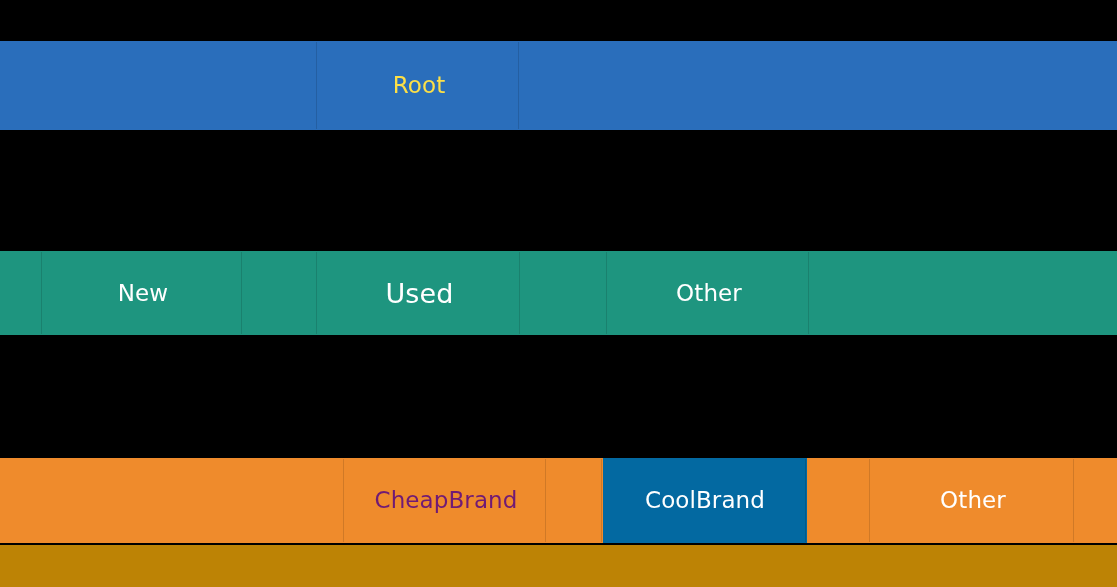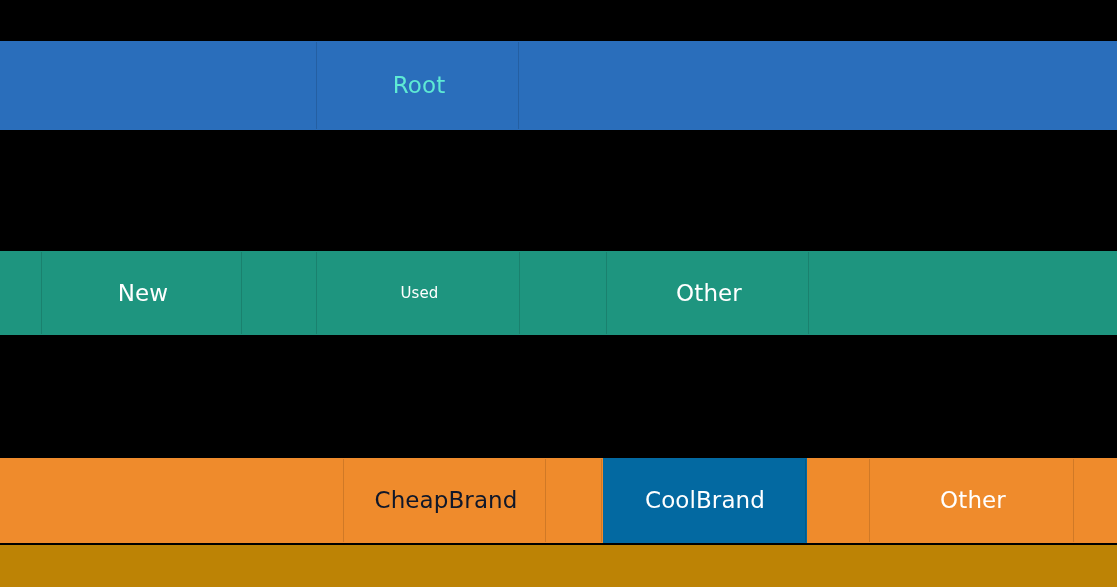--- a/index.html
+++ b/index.html
@@ -57,55 +57,55 @@
 </style>
 </head>
 <body>
 
 <div id="icicle-chart" style="width: 1117px; height: 587px; background: rgb(0, 0, 0);">
     <div class="chart-layer" style="top: 41px; height: 89px;">
       <div class="node" style="left: 0px; top: 0px; width: 318px; height: 89px; background: rgb(42, 110, 187);">
         <span class="node-label" style="font-size: 23px; color: rgb(255, 255, 255);"></span>
       </div>
       <div class="node" style="left: 318px; top: 0px; width: 202px; height: 89px; background: rgb(42, 110, 187);">
-        <span class="node-label" style="font-size: 23px; color: #5eead4;">Root</span>
+        <span class="node-label" style="font-size: 23px; color: #fde047;">Root</span>
       </div>
       <div class="node no-seam" style="left: 520px; top: 0px; width: 597px; height: 89px; background: rgb(42, 110, 187);">
         <span class="node-label" style="font-size: 23px; color: rgb(255, 255, 255);"></span>
       </div>
     </div>
     <div class="chart-layer" style="top: 251px; height: 84px;">
       <div class="node" style="left: 0px; top: 0px; width: 43px; height: 84px; background: rgb(30, 149, 127);">
         <span class="node-label" style="font-size: 23px; color: rgb(255, 255, 255);"></span>
       </div>
       <div class="node" style="left: 43px; top: 0px; width: 200px; height: 84px; background: rgb(30, 149, 127);">
         <span class="node-label" style="font-size: 23px; color: rgb(255, 255, 255);">New</span>
       </div>
       <div class="node" style="left: 243px; top: 0px; width: 75px; height: 84px; background: rgb(30, 149, 127);">
         <span class="node-label" style="font-size: 23px; color: rgb(255, 255, 255);"></span>
       </div>
       <div class="node" style="left: 318px; top: 0px; width: 203px; height: 84px; background: rgb(30, 149, 127);">
-        <span class="node-label" style="font-size: 15px; color: rgb(255, 255, 255);">Used</span>
+        <span class="node-label" style="font-size: 27px; color: rgb(255, 255, 255);">Used</span>
       </div>
       <div class="node" style="left: 521px; top: 0px; width: 87px; height: 84px; background: rgb(30, 149, 127);">
         <span class="node-label" style="font-size: 23px; color: rgb(255, 255, 255);"></span>
       </div>
       <div class="node" style="left: 608px; top: 0px; width: 202px; height: 84px; background: rgb(30, 149, 127);">
         <span class="node-label" style="font-size: 23px; color: rgb(255, 255, 255);">Other</span>
       </div>
       <div class="node no-seam" style="left: 810px; top: 0px; width: 307px; height: 84px; background: rgb(30, 149, 127);">
         <span class="node-label" style="font-size: 23px; color: rgb(255, 255, 255);"></span>
       </div>
     </div>
     <div class="chart-layer" style="top: 458px; height: 85px;">
       <div class="node" style="left: 0px; top: 0px; width: 345px; height: 85px; background: rgb(239, 139, 44);">
         <span class="node-label" style="font-size: 23px; color: rgb(255, 255, 255);"></span>
       </div>
       <div class="node" style="left: 345px; top: 0px; width: 202px; height: 85px; background: rgb(239, 139, 44);">
-        <span class="node-label" style="font-size: 23px; color: #0f172a;">CheapBrand</span>
+        <span class="node-label" style="font-size: 23px; color: #701a75;">CheapBrand</span>
       </div>
       <div class="node" style="left: 547px; top: 0px; width: 56px; height: 85px; background: rgb(239, 139, 44);">
         <span class="node-label" style="font-size: 23px; color: rgb(255, 255, 255);"></span>
       </div>
       <div class="node" style="left: 603px; top: 0px; width: 204px; height: 85px; background: #0369a1;">
         <span class="node-label" style="font-size: 23px; color: rgb(255, 255, 255);">CoolBrand</span>
       </div>
       <div class="node" style="left: 807px; top: 0px; width: 64px; height: 85px; background: rgb(239, 139, 44);">
         <span class="node-label" style="font-size: 23px; color: rgb(255, 255, 255);"></span>
       </div>

